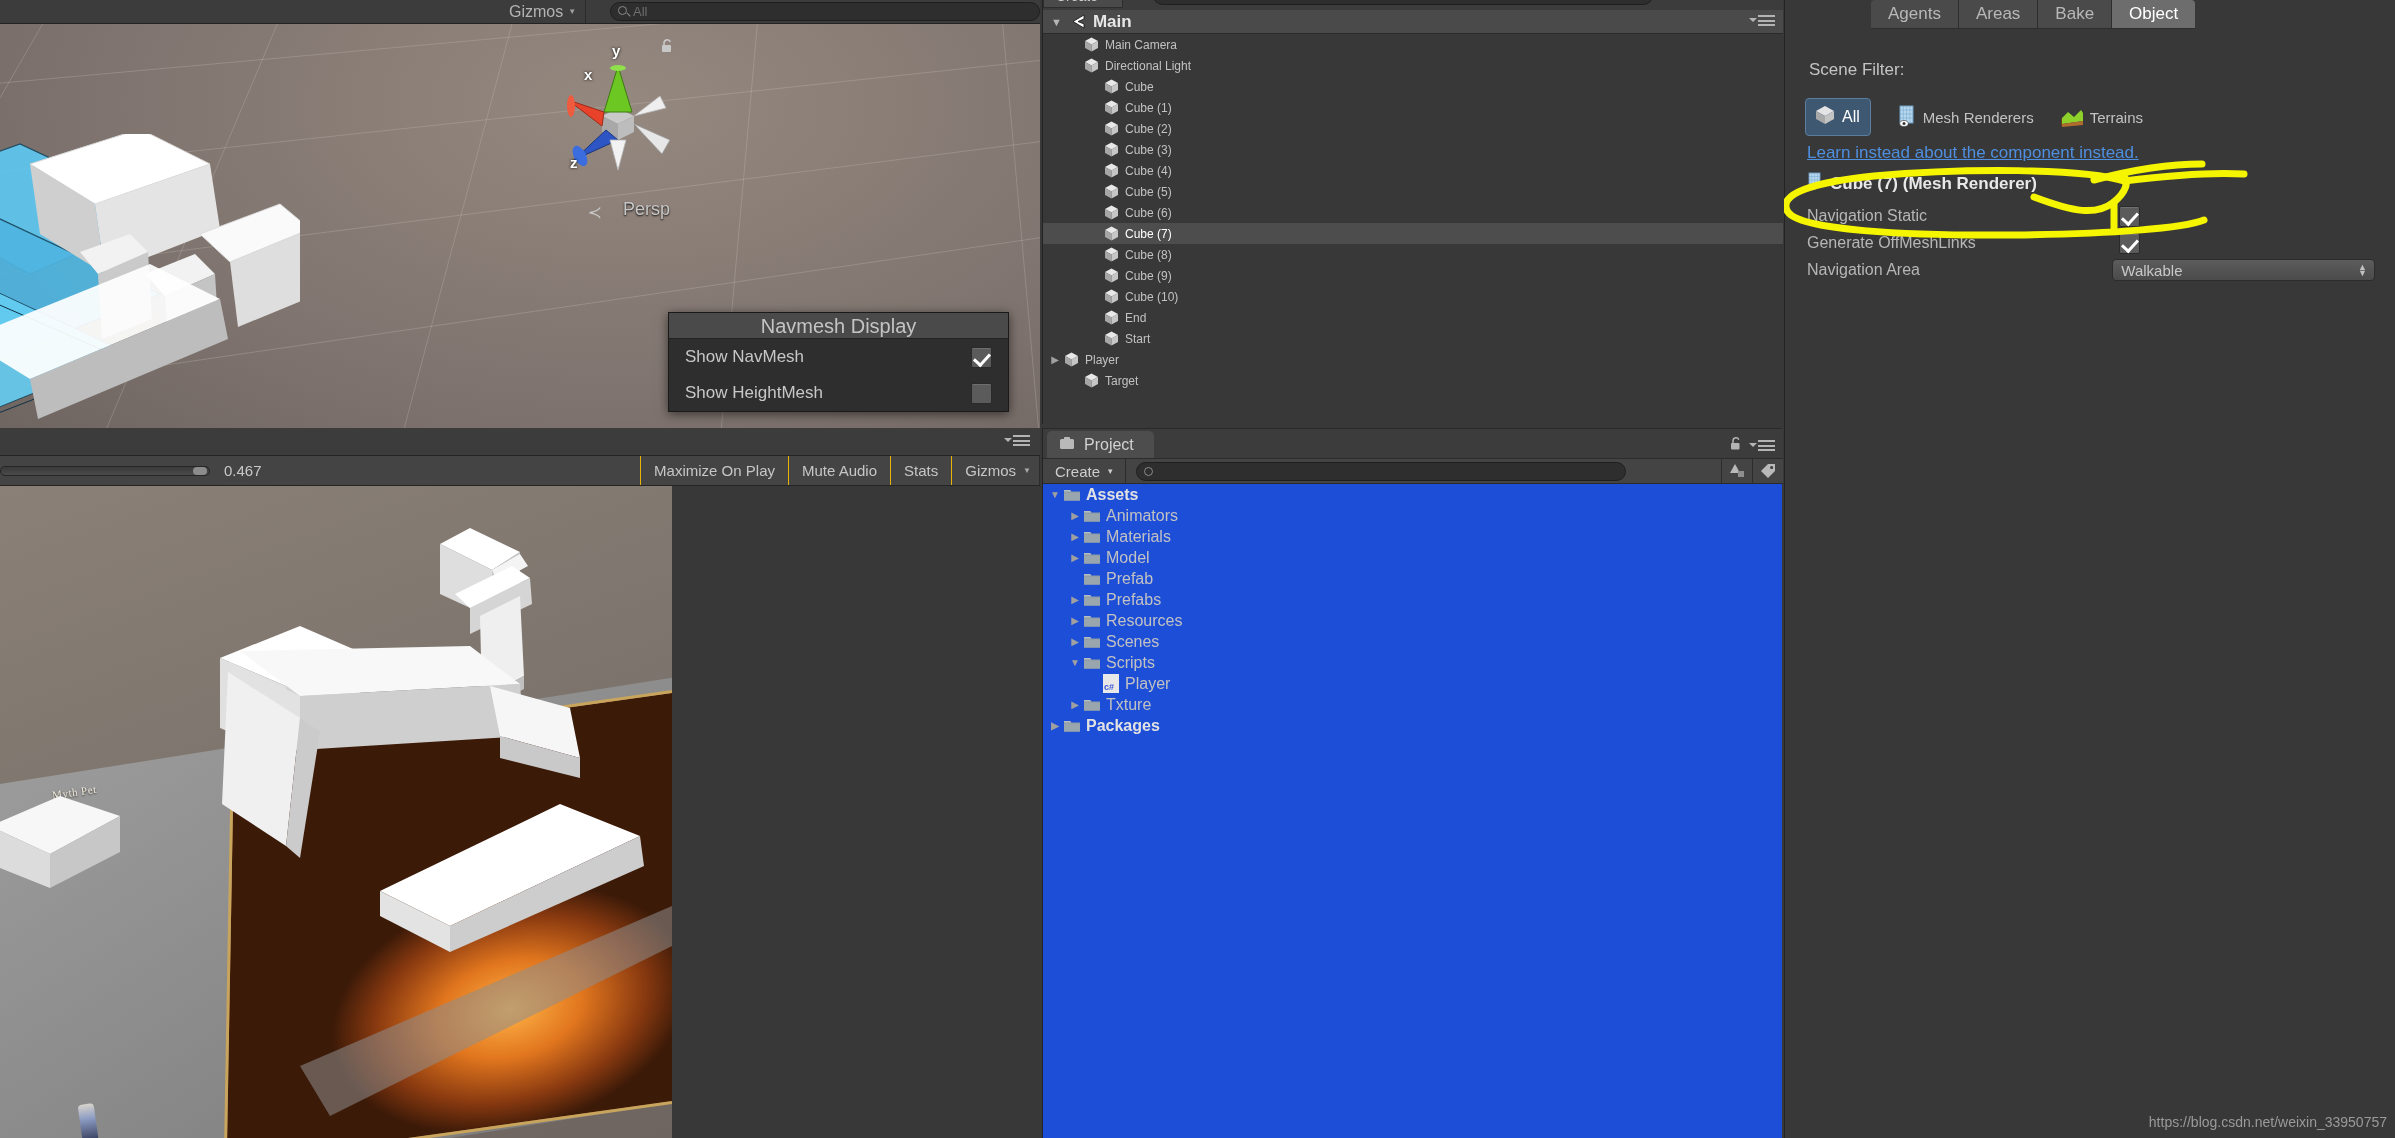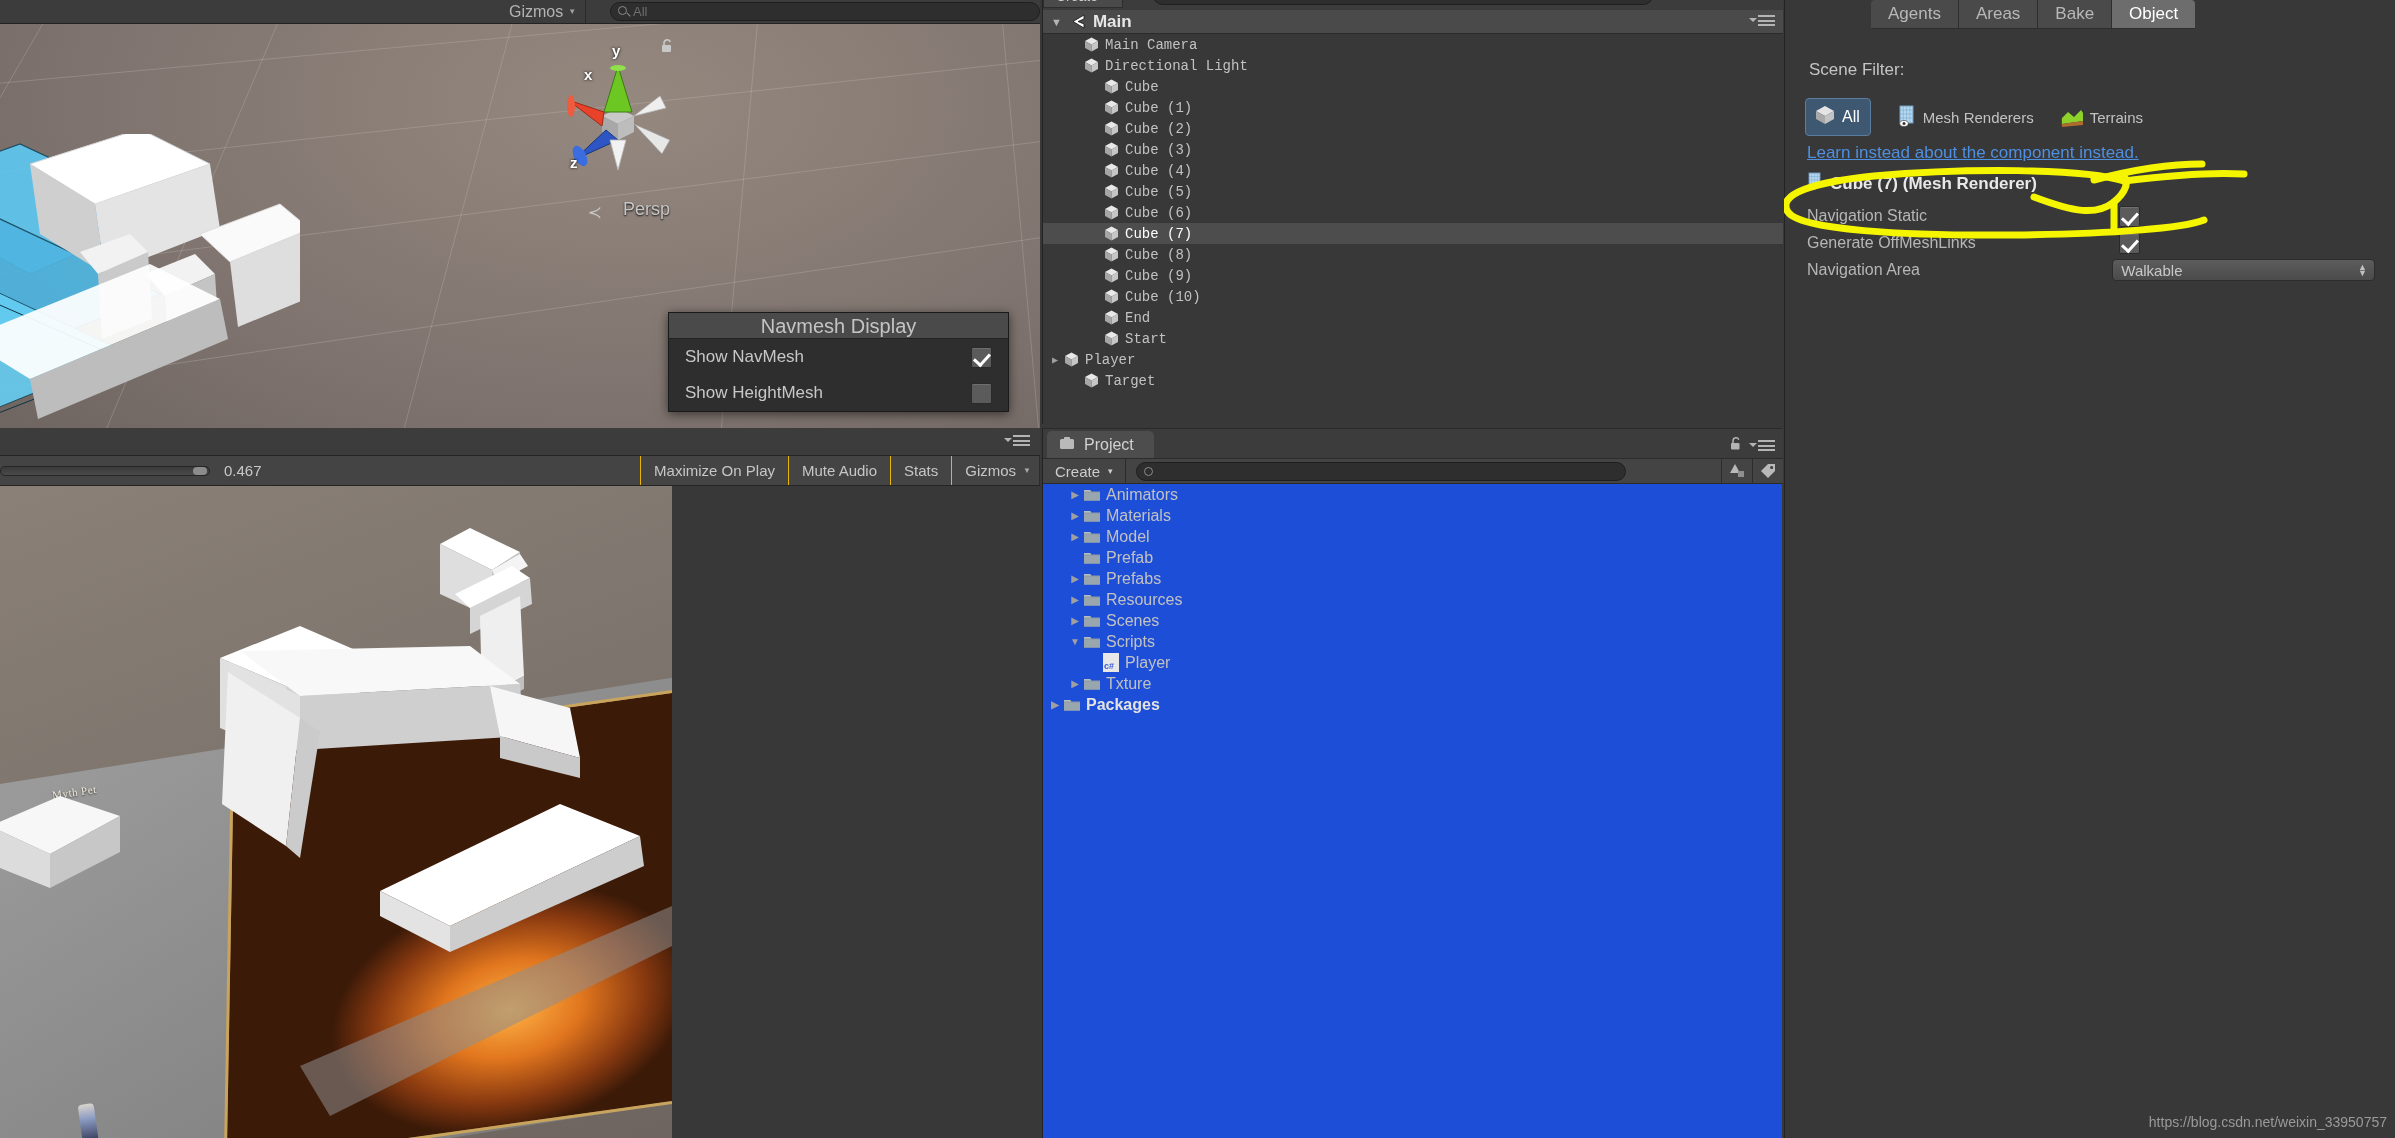--- a/index.html
+++ b/index.html
@@ -193,21 +193,21 @@
   #hierarchy-header .tri { color: #b5b5b5; font-size: 11px; }
   #unity-logo { width: 17px; height: 17px; }
   #hierarchy-title { color: #e6e6e6; font-size: 17px; font-weight: bold; }
   #hierarchy-menu { position: absolute; right: 8px; top: 5px; }
   #hierarchy-list {
     position: absolute; left: 0; top: 34px; width: 740px; height: 390px;
     overflow: hidden;
   }
   .h-row {
     height: 21px; display: flex; align-items: center;
-    color: #c2c2c2; font-size: 14px; padding-left: 4px; font-family: Liberation Mono, monospace;
+    color: #c2c2c2; font-size: 12px; padding-left: 4px;
   }
   .h-row.selected { background: #4d4d4d; color: #ffffff; }
   .h-tri {
     width: 16px; text-align: center; color: #a0a0a0; font-size: 10px; flex: 0 0 16px;
   }
   .h-tri.open::before { content: '▼'; }
   .h-tri.closed::before { content: '▶'; }
   .cube-ico {
     width: 17px; height: 17px; flex: 0 0 17px; margin-right: 5px;
     position: relative;
@@ -759,20 +759,30 @@
         <span class="p-icon-btn">
           <svg width="18" height="18" viewBox="0 0 18 18">
             <path d="M2 9 L9 2 L16 2 L16 9 L9 16 Z" fill="#b9b9b9"></path>
             <circle cx="12.6" cy="5.4" r="1.5" fill="#3a3a3a"></circle>
           </svg>
         </span>
       </div>
     </div>
 
     <div id="project-tree">
+        <div class="p-row bold">
+          <span style="display: inline-block; flex: 0 0 0px;"></span>
+          <span class="h-tri open"></span>
+          <span class="folder-ico"><svg width="18" height="15" viewBox="0 0 18 15">
+              <path d="M1 3 L7 3 L8.4 4.6 L17 4.6 L17 13.6 L1 13.6 Z" fill="#8e9aa3"></path>
+              <path d="M1 3 L7 3 L8.4 4.6 L1 4.6 Z" fill="#b4bdc4"></path>
+              <rect x="1" y="5.6" width="16" height="8" fill="#9aa6ae"></rect>
+            </svg></span>
+          <span>Assets</span>
+        </div>
         <div class="p-row">
           <span style="display: inline-block; flex: 0 0 20px;"></span>
           <span class="h-tri closed"></span>
           <span class="folder-ico"><svg width="18" height="15" viewBox="0 0 18 15">
               <path d="M1 3 L7 3 L8.4 4.6 L17 4.6 L17 13.6 L1 13.6 Z" fill="#8e9aa3"></path>
               <path d="M1 3 L7 3 L8.4 4.6 L1 4.6 Z" fill="#b4bdc4"></path>
               <rect x="1" y="5.6" width="16" height="8" fill="#9aa6ae"></rect>
             </svg></span>
           <span>Animators</span>
         </div>

